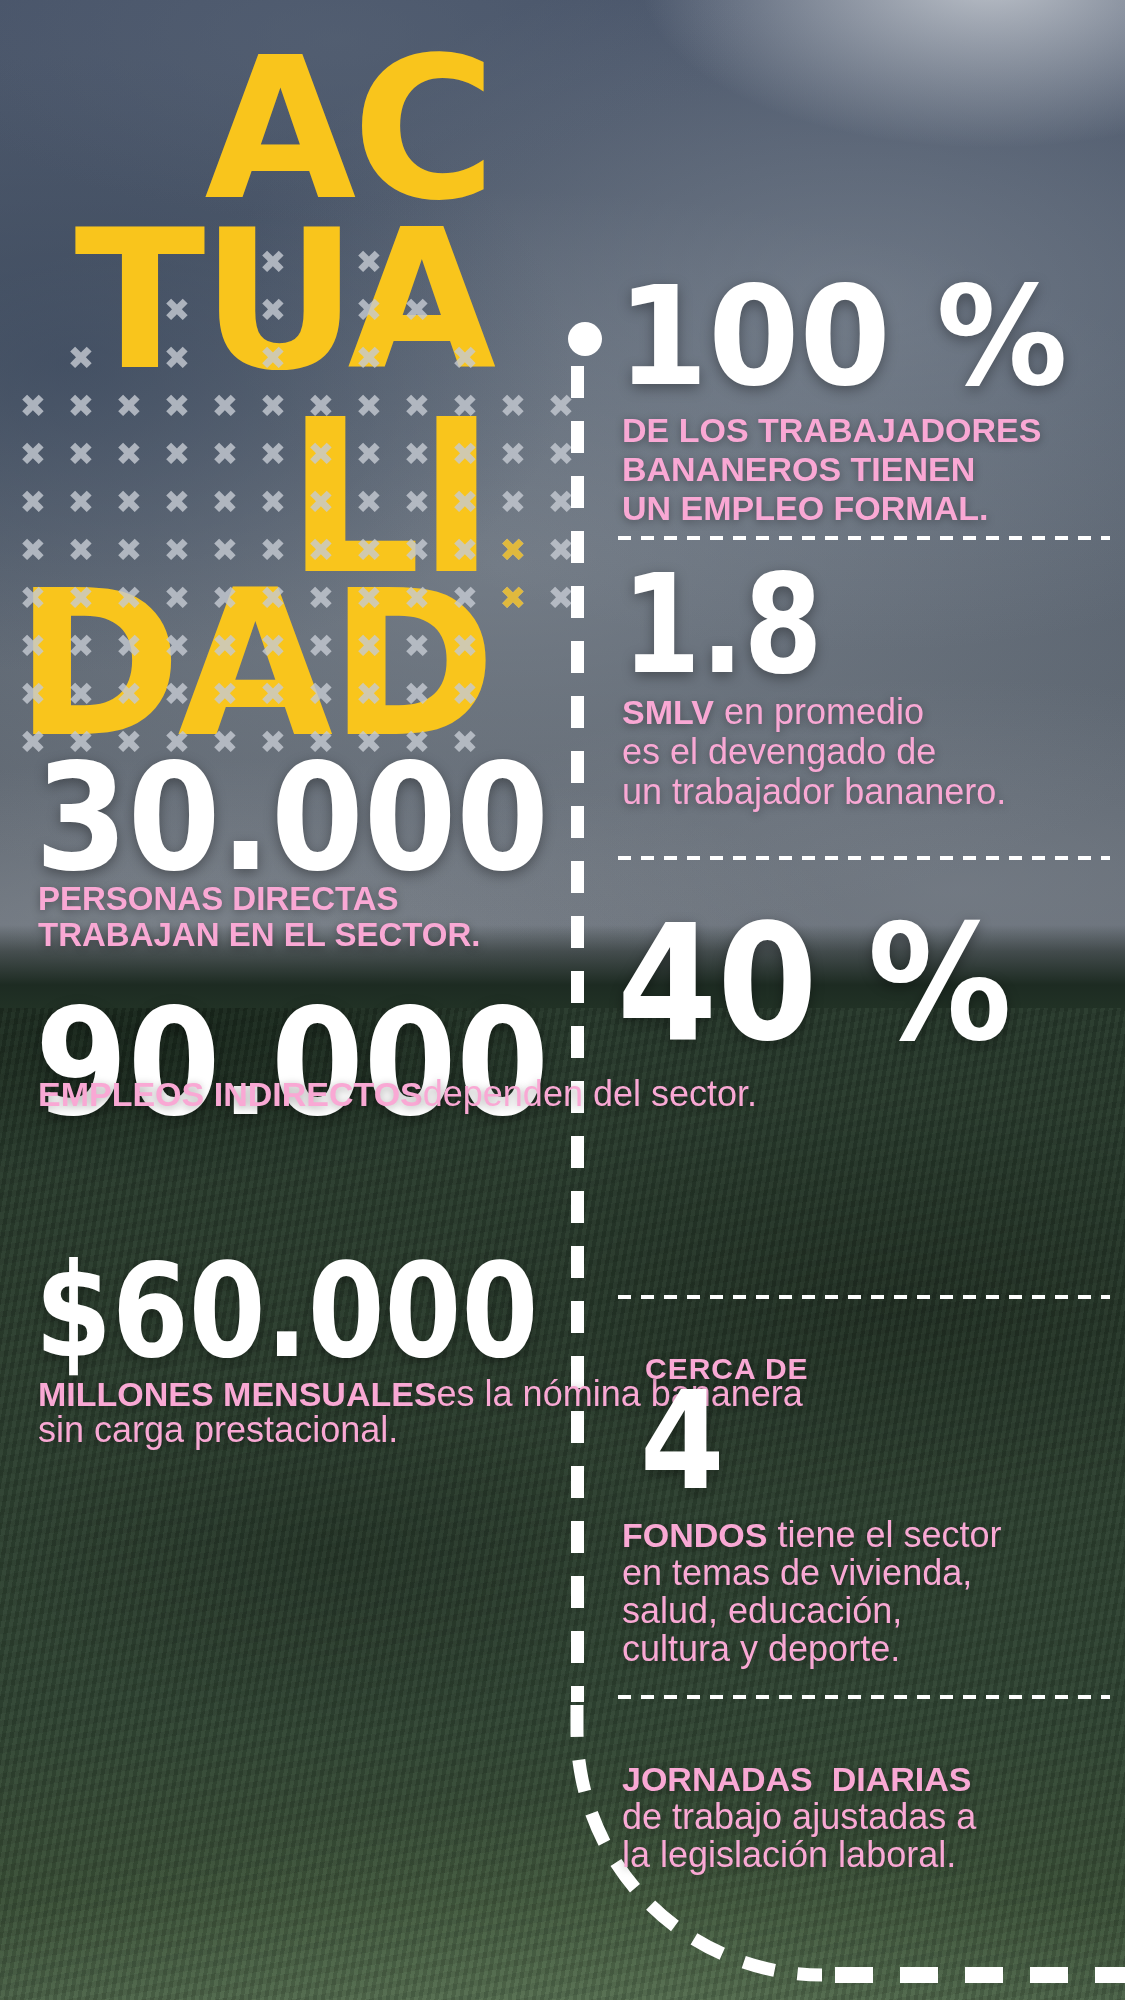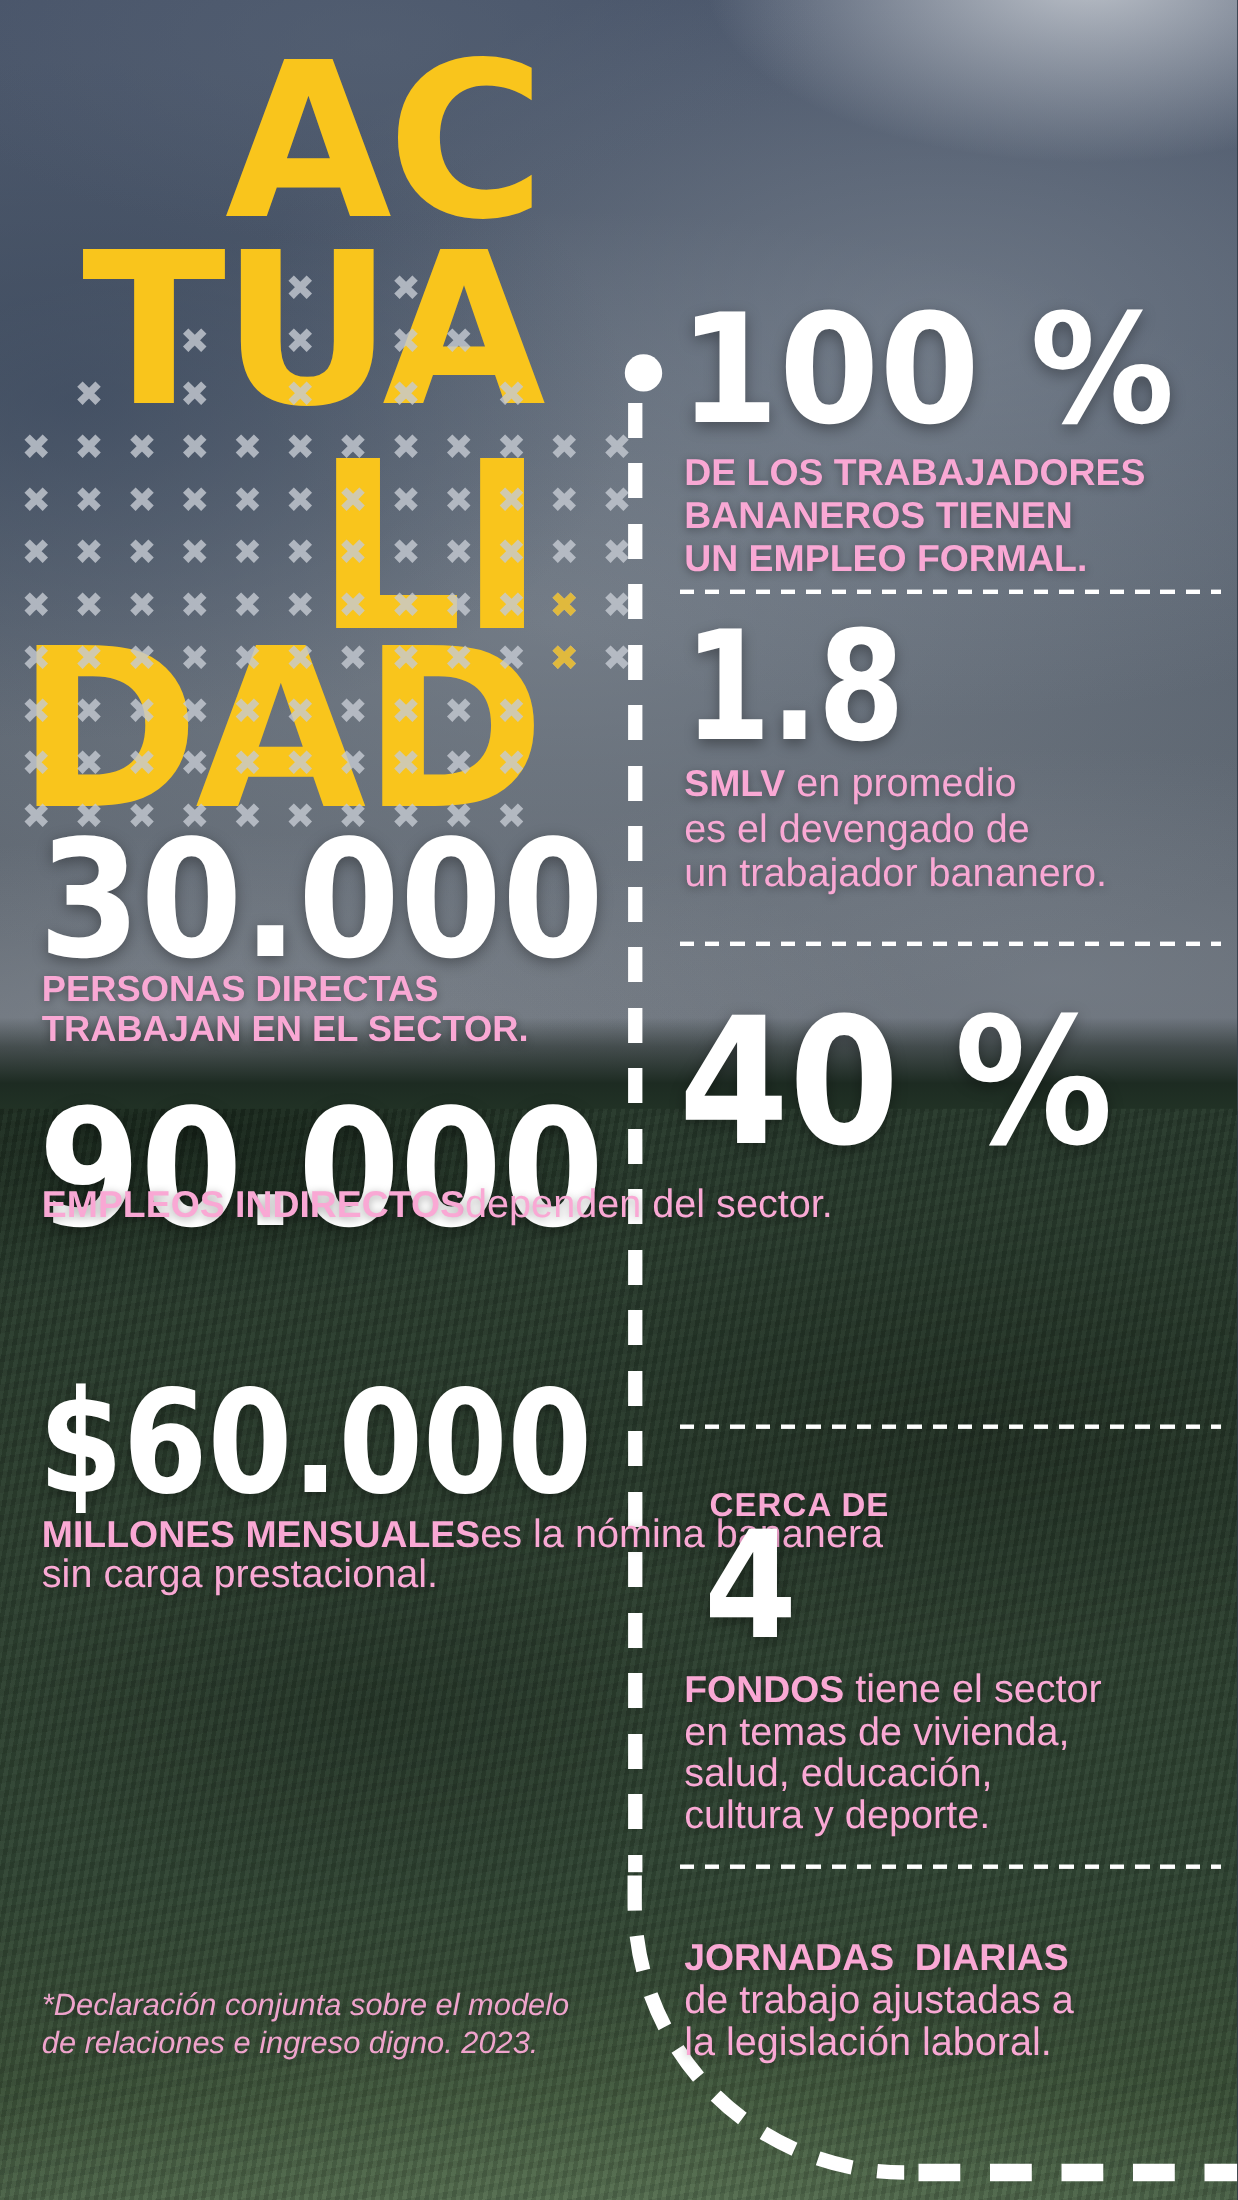--- a/index.html
+++ b/index.html
@@ -224,22 +224,20 @@
   <div class="blk l0">PERSONAS DIRECTAS
 TRABAJAN EN EL SECTOR.</div>
 
   <div class="bignum n90">90.000</div>
   <div class="blk l1"><span class="inb">EMPLEOS INDIRECTOS</span><span>dependen del sector.</span></div>
 
   <div class="bignum n60">$60.000</div>
   <div class="blk l2"><span class="inb">MILLONES MENSUALES</span><span>es la nómina bananera
 sin carga prestacional.</span></div>
 
-  <div class="blk foot">*Declaración conjunta sobre el modelo
-de relaciones e ingreso digno. 2023.</div>
 
   <div class="bignum n100">100 %</div>
   <div class="blk r0">DE LOS TRABAJADORES
 BANANEROS TIENEN
 UN EMPLEO FORMAL.</div>
 
   <div class="bignum n18">1.8</div>
   <div class="blk r1"><span class="inb">SMLV</span><span> en promedio
 es el devengado de
 un trabajador bananero.</span></div>

